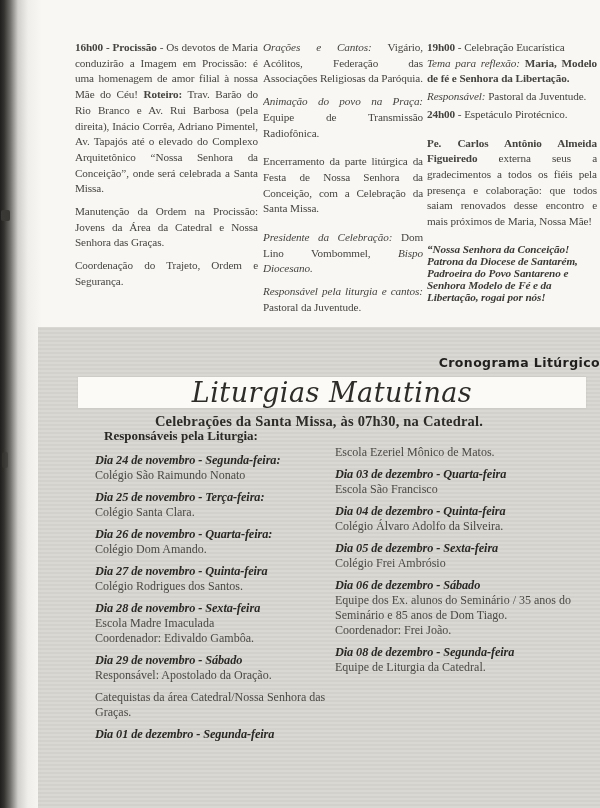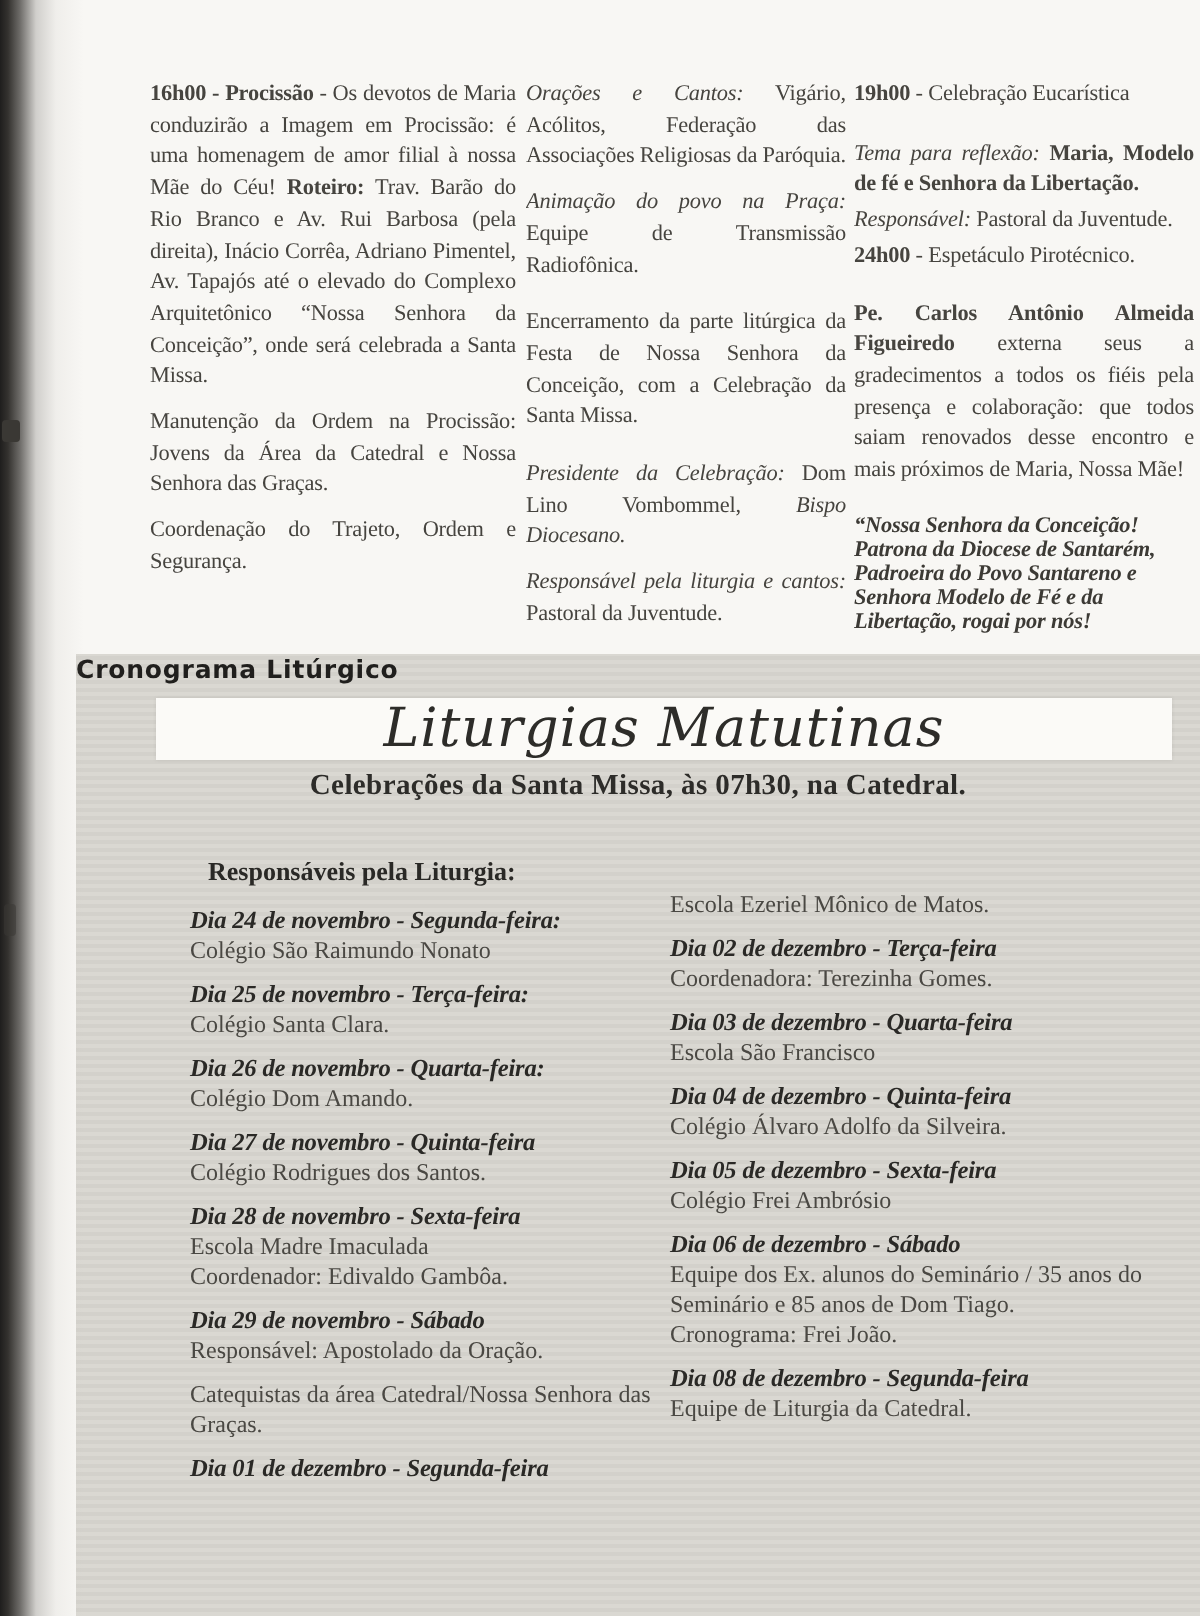--- a/index.html
+++ b/index.html
@@ -34,21 +34,21 @@
   .i{font-style:italic;}
   .quote{font-weight:bold;font-style:italic;text-align:left;line-height:12px;color:#3c3a35;}
 
   
   .panel{
     position:absolute;left:38px;top:327px;width:562px;height:481px;
     background:#d8d6d0;
     background-image:repeating-linear-gradient(0deg,rgba(255,255,255,.05) 0 2px,rgba(0,0,0,.025) 2px 4px);
   }
   .ribbon{
-    margin-top:0;text-align:left;
+    margin-top:28px;text-align:right;
     font-family:"DejaVu Sans", sans-serif;font-weight:bold;font-size:12.5px;
     letter-spacing:.4px;color:#201f1d;
   }
   .stripe{
     margin:7px 0 0 40px;width:508px;height:31px;background:#fbfaf7;
     display:flex;align-items:center;justify-content:center;
     box-shadow:0 0 2px rgba(0,0,0,.08);
   }
   .bigtitle{
     font-family:"DejaVu Serif", serif;font-style:italic;font-size:27px;
@@ -84,21 +84,21 @@
     <div class="col col2">
       <p><span class="i">Orações e Cantos:</span><span> Vigário, Acólitos, Federação das Associações Religiosas da Paróquia.</span></p>
       <p><span class="i">Animação do povo na Praça:</span><span> Equipe de Transmissão Radiofônica.</span></p>
       <p class="gap"><span>Encerramento da parte litúrgica da Festa de Nossa Senhora da Conceição, com a Celebração da Santa Missa.</span></p>
       <p class="gap"><span class="i">Presidente da Celebração:</span><span> Dom Lino Vombommel, </span><span class="i">Bispo Diocesano.</span></p>
       <p><span class="i">Responsável pela liturgia e cantos:</span><span> Pastoral da Juventude.</span></p>
       <p><span class="i">Coordenadores:</span><span> Carlos Jaime C. Mendes, Antônia Damasceno Tôrres, Isabel Cristina da Silva.</span></p>
     </div>
 
     <div class="col col3">
-      <p style="margin-bottom:14px"><span class="b">19h00</span><span> - Celebração Eucarística</span></p>
+      <p style="margin-bottom:0"><span class="b">19h00</span><span> - Celebração Eucarística</span></p>
       <p style="margin-bottom:2px"><span class="i">Tema para reflexão:</span><span class="b"> Maria, Modelo de fé e Senhora da Libertação.</span></p>
       <p style="margin-bottom:2px"><span class="i">Responsável:</span><span> Pastoral da Juventude.</span></p>
       <p><span class="b">24h00</span><span> - Espetáculo Pirotécnico.</span></p>
       <p class="gap"><span class="b">Pe. Carlos Antônio Almeida Figueiredo</span><span> externa seus a gradecimentos a todos os fiéis pela presença e colaboração: que todos saiam renovados desse encontro e mais próximos de Maria, Nossa Mãe!</span></p>
       <p class="gap quote"><span>“Nossa Senhora da Conceição! Patrona da Diocese de Santarém, Padroeira do Povo Santareno e Senhora Modelo de Fé e da Libertação, rogai por nós!</span></p>
     </div>
   </div>
 
   <div class="panel">
     <div class="ribbon">Cronograma Litúrgico</div>
@@ -151,43 +151,38 @@
         </div>
     </div>
 
     <div class="schedcol sc-right">
       <div class="entry">
           <div class="ehead"></div>
           <div class="eline">Escola Ezeriel Mônico de Matos.</div>
           <div class="eline"></div>
         </div>
       <div class="entry">
-          <div class="ehead">Dia 02 de dezembro - Terça-feira</div>
-          <div class="eline">Coordenadora: Terezinha Gomes.</div>
-          <div class="eline"></div>
-        </div>
-      <div class="entry">
           <div class="ehead">Dia 03 de dezembro - Quarta-feira</div>
           <div class="eline">Escola São Francisco</div>
           <div class="eline"></div>
         </div>
       <div class="entry">
           <div class="ehead">Dia 04 de dezembro - Quinta-feira</div>
           <div class="eline">Colégio Álvaro Adolfo da Silveira.</div>
           <div class="eline"></div>
         </div>
       <div class="entry">
           <div class="ehead">Dia 05 de dezembro - Sexta-feira</div>
           <div class="eline">Colégio Frei Ambrósio</div>
           <div class="eline"></div>
         </div>
       <div class="entry">
           <div class="ehead">Dia 06 de dezembro - Sábado</div>
           <div class="eline">Equipe dos Ex. alunos do Seminário / 35 anos do Seminário e 85 anos de Dom Tiago.</div>
-          <div class="eline">Cronograma: Frei João.</div>
+          <div class="eline">Coordenador: Frei João.</div>
         </div>
       <div class="entry">
           <div class="ehead">Dia 08 de dezembro - Segunda-feira</div>
           <div class="eline">Equipe de Liturgia da Catedral.</div>
           <div class="eline"></div>
         </div>
     </div>
   </div>
 
   <div class="spine"></div>

